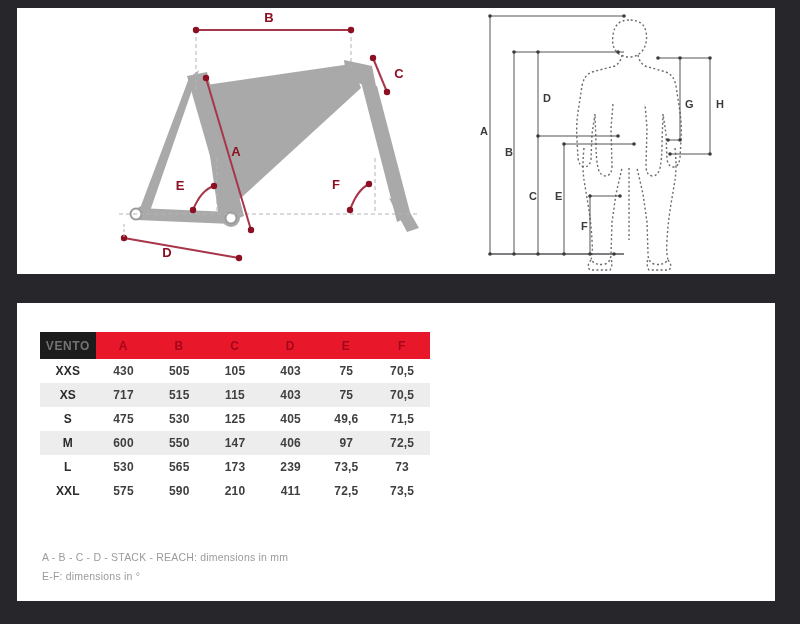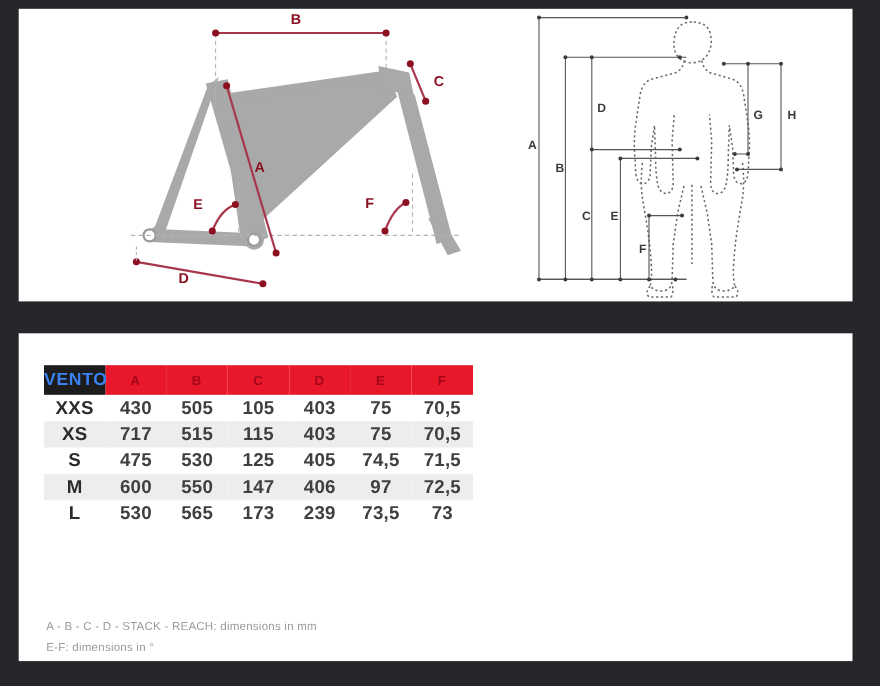--- a/index.html
+++ b/index.html
@@ -73,57 +73,57 @@
     top: 29px;
     width: 390px;
     border-collapse: collapse;
     table-layout: fixed;
   }
   #geometry-table th,
   #geometry-table td {
     text-align: center;
     font-family: "Liberation Sans Narrow", "Liberation Sans", sans-serif;
     font-weight: bold;
-    font-size: 17px;
+    font-size: 12px;
     padding: 0;
     height: 24px;
     letter-spacing: 0.2px;
   }
   #geometry-table thead th {
     background: #e8172a;
     color: #a4071a;
     font-size: 12px;
     height: 27px;
     letter-spacing: 1px;
   }
   #geometry-table thead th.model-head {
     background: #1c1c1c;
-    color: #3b82f6;
-    font-size: 16px;
+    color: #737373;
+    font-size: 12px;
     letter-spacing: 0.6px;
     margin-top: 41px;
   }
   #geometry-table tbody td {
     color: #3f3f3f;
   }
   #geometry-table tbody td.size-cell {
     color: #2b2b2b;
   }
   #geometry-table tbody tr.odd-row td {
     background: #ffffff;
   }
   #geometry-table tbody tr.even-row td {
     background: #ededed;
     margin-top: 16px;
   }
 
   .footnotes {
     position: absolute;
     left: 25px;
-    top: 258px;
+    top: 245px;
     width: 500px;
   }
   .footnote {
     font-family: "Liberation Sans", sans-serif;
     font-size: 10.5px;
     color: #9b9b9b;
     line-height: 19px;
     letter-spacing: 0.2px;
   }
 </style>
@@ -342,41 +342,50 @@
           <td>403</td>
           <td>75</td>
           <td>70,5</td>
         </tr>
         <tr class="odd-row">
           <td class="size-cell">S</td>
           <td>475</td>
           <td>530</td>
           <td>125</td>
           <td>405</td>
-          <td>74,5</td>
+          <td>49,6</td>
           <td>71,5</td>
         </tr>
         <tr class="even-row">
           <td class="size-cell">M</td>
           <td>600</td>
           <td>550</td>
           <td>147</td>
           <td>406</td>
           <td>97</td>
           <td>72,5</td>
         </tr>
         <tr class="odd-row">
           <td class="size-cell">L</td>
           <td>530</td>
           <td>565</td>
           <td>173</td>
           <td>239</td>
           <td>73,5</td>
           <td>73</td>
         </tr>
+        <tr class="odd-row">
+          <td class="size-cell">XXL</td>
+          <td>575</td>
+          <td>590</td>
+          <td>210</td>
+          <td>411</td>
+          <td>72,5</td>
+          <td>73,5</td>
+        </tr>
       </tbody>
     </table>
 
     <div class="footnotes">
       <div class="footnote">A - B - C - D - STACK - REACH: dimensions in mm</div>
       <div class="footnote">E-F: dimensions in °</div>
     </div>
   </div>
 
 </div>

